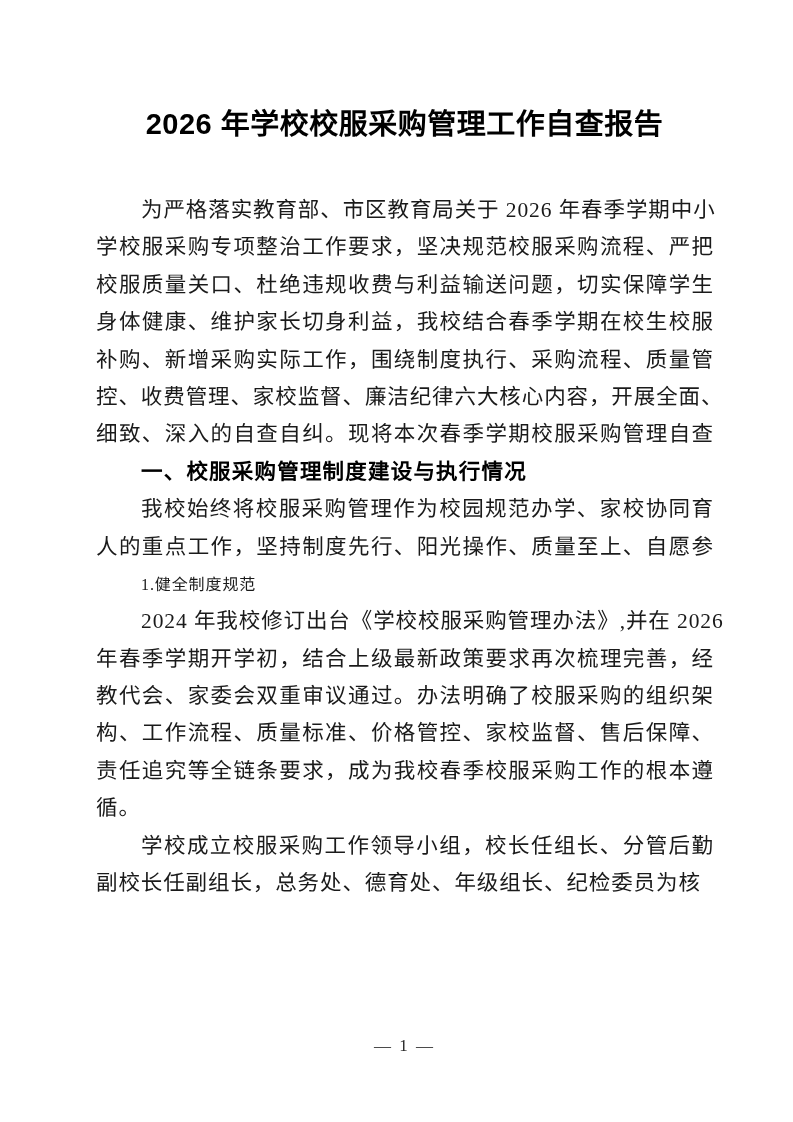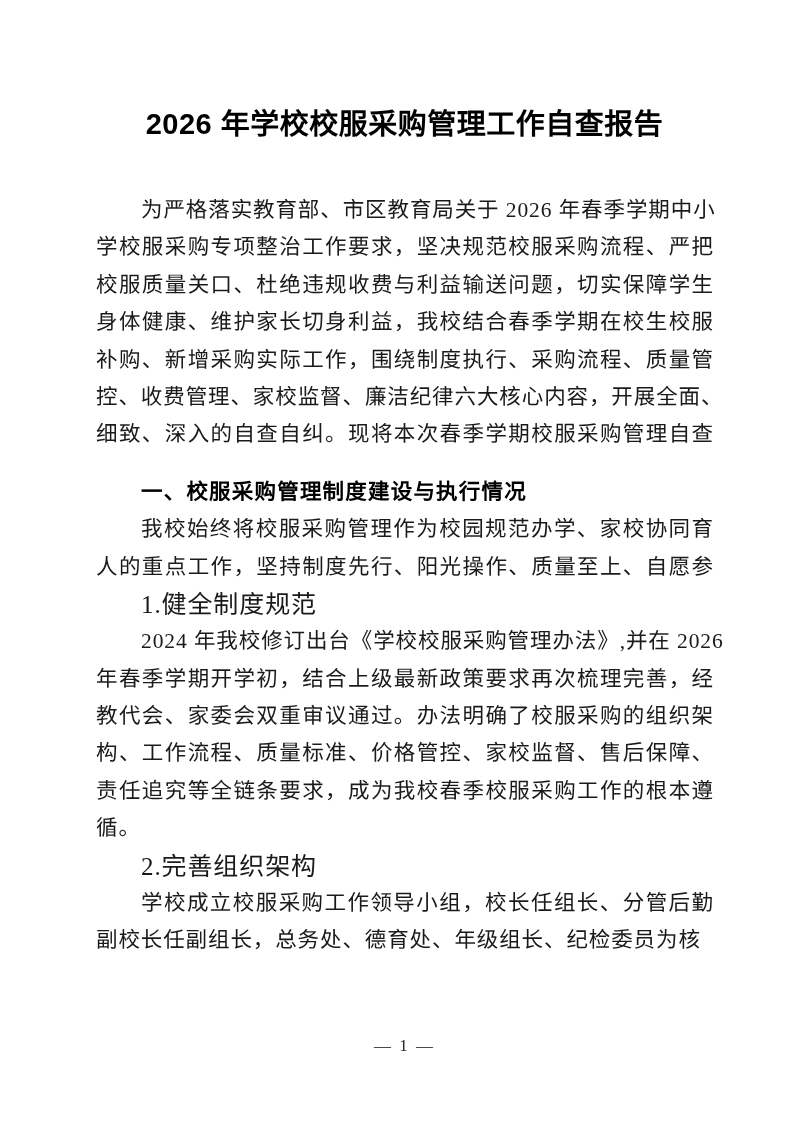--- a/index.html
+++ b/index.html
@@ -72,27 +72,26 @@
   .heading {
     font-family: "Liberation Sans", "DejaVu Sans", sans-serif;
     font-weight: 700;
     font-size: 21.5px;
     line-height: 37.4px;
     color: #000000;
     letter-spacing: 1.2px;
     padding-left: 45px;
     white-space: pre;
     height: 37.4px;
-    margin-top: 20px;
   }
 
   
   .subitem {
     font-family: "Liberation Serif", "DejaVu Serif", serif;
-    font-size: 25px;
+    font-size: 16px;
     line-height: 37.4px;
     color: #1a1a1a;
     letter-spacing: 0.9px;
     padding-left: 45px;
     white-space: pre;
     height: 37.4px;
   }
 
   
   .page-footer {
@@ -125,20 +124,19 @@
       <div class="heading">一、校服采购管理制度建设与执行情况</div>
       <div class="line justify indent"><span>我</span><span>校</span><span>始</span><span>终</span><span>将</span><span>校</span><span>服</span><span>采</span><span>购</span><span>管</span><span>理</span><span>作</span><span>为</span><span>校</span><span>园</span><span>规</span><span>范</span><span>办</span><span>学</span><span>、</span><span>家</span><span>校</span><span>协</span><span>同</span><span>育</span></div>
       <div class="line justify"><span>人</span><span>的</span><span>重</span><span>点</span><span>工</span><span>作</span><span>，</span><span>坚</span><span>持</span><span>制</span><span>度</span><span>先</span><span>行</span><span>、</span><span>阳</span><span>光</span><span>操</span><span>作</span><span>、</span><span>质</span><span>量</span><span>至</span><span>上</span><span>、</span><span>自</span><span>愿</span><span>参</span></div>
       <div class="subitem">1.健全制度规范</div>
       <div class="line justify indent"><span>2</span><span>0</span><span>2</span><span>4</span><span> </span><span>年</span><span>我</span><span>校</span><span>修</span><span>订</span><span>出</span><span>台</span><span>《</span><span>学</span><span>校</span><span>校</span><span>服</span><span>采</span><span>购</span><span>管</span><span>理</span><span>办</span><span>法</span><span>》</span><span>,</span><span>并</span><span>在</span><span> </span><span>2</span><span>0</span><span>2</span><span>6</span></div>
       <div class="line justify"><span>年</span><span>春</span><span>季</span><span>学</span><span>期</span><span>开</span><span>学</span><span>初</span><span>，</span><span>结</span><span>合</span><span>上</span><span>级</span><span>最</span><span>新</span><span>政</span><span>策</span><span>要</span><span>求</span><span>再</span><span>次</span><span>梳</span><span>理</span><span>完</span><span>善</span><span>，</span><span>经</span></div>
       <div class="line justify"><span>教</span><span>代</span><span>会</span><span>、</span><span>家</span><span>委</span><span>会</span><span>双</span><span>重</span><span>审</span><span>议</span><span>通</span><span>过</span><span>。</span><span>办</span><span>法</span><span>明</span><span>确</span><span>了</span><span>校</span><span>服</span><span>采</span><span>购</span><span>的</span><span>组</span><span>织</span><span>架</span></div>
       <div class="line justify"><span>构</span><span>、</span><span>工</span><span>作</span><span>流</span><span>程</span><span>、</span><span>质</span><span>量</span><span>标</span><span>准</span><span>、</span><span>价</span><span>格</span><span>管</span><span>控</span><span>、</span><span>家</span><span>校</span><span>监</span><span>督</span><span>、</span><span>售</span><span>后</span><span>保</span><span>障</span><span>、</span></div>
       <div class="line justify"><span>责</span><span>任</span><span>追</span><span>究</span><span>等</span><span>全</span><span>链</span><span>条</span><span>要</span><span>求</span><span>，</span><span>成</span><span>为</span><span>我</span><span>校</span><span>春</span><span>季</span><span>校</span><span>服</span><span>采</span><span>购</span><span>工</span><span>作</span><span>的</span><span>根</span><span>本</span><span>遵</span></div>
       <div class="line">循。</div>
-      <div class="subitem">2.完善组织架构</div>
       <div class="line justify indent"><span>学</span><span>校</span><span>成</span><span>立</span><span>校</span><span>服</span><span>采</span><span>购</span><span>工</span><span>作</span><span>领</span><span>导</span><span>小</span><span>组</span><span>，</span><span>校</span><span>长</span><span>任</span><span>组</span><span>长</span><span>、</span><span>分</span><span>管</span><span>后</span><span>勤</span></div>
       <div class="line">副校长任副组长，总务处、德育处、年级组长、纪检委员为核</div>
     </div>
 
   <div class="page-footer">— 1 —</div>
 
 </div>
 
 </body></html>

